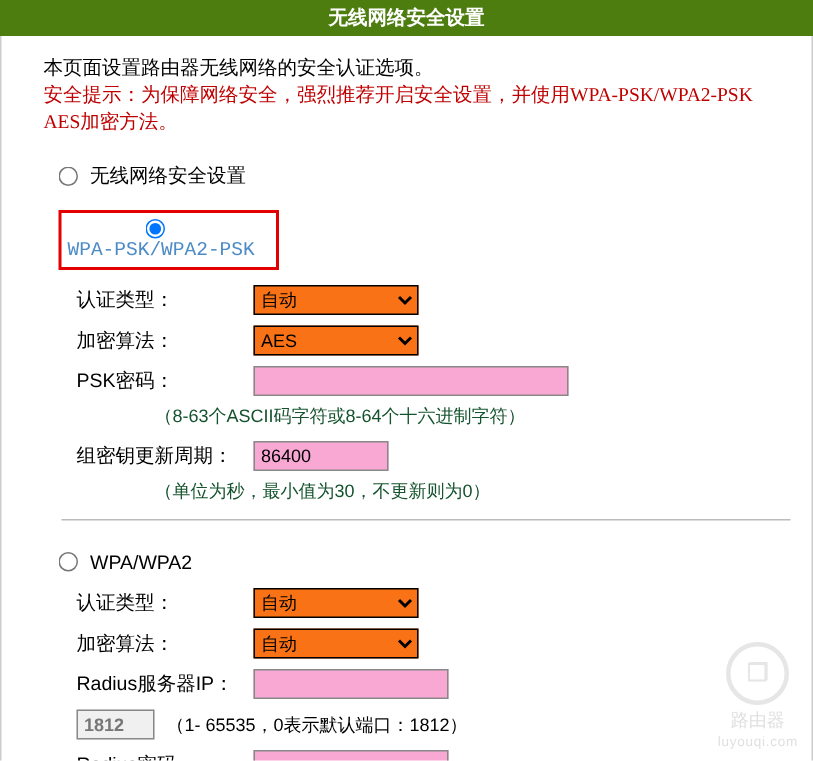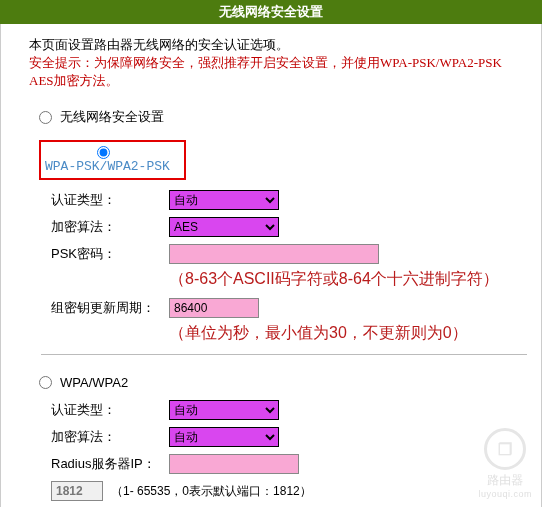--- a/index.html
+++ b/index.html
@@ -78,38 +78,38 @@
   }
   .flabel {
     width: 118px;
     color: #000;
   }
   select {
     width: 110px;
     height: 20px;
     font-size: 12px;
     border: 1px solid #000;
-    background: #d946ef;
+    background: #f97316;
   }
   input[type=text], input[type=password] {
     height: 20px;
     border: 1px solid #888;
     padding: 0 4px;
     font-size: 12px;
     background: #f9a8d4;
   }
   .ro {
     background: #f0f0f0 !important;
     color: #777;
   }
   .hintrow {
-    margin-left: 118px;
+    margin-left: 52px;
     margin-bottom: 6px;
-    color: #b91c1c;
-    font-size: 16px;
+    color: #14532d;
+    font-size: 12px;
   }
   .side {
     margin-left: 8px;
     color: #000;
     font-size: 12px;
   }
   hr.sep {
     border: none;
     border-top: 1px solid #bbb;
     margin: 10px 14px 10px 40px;

